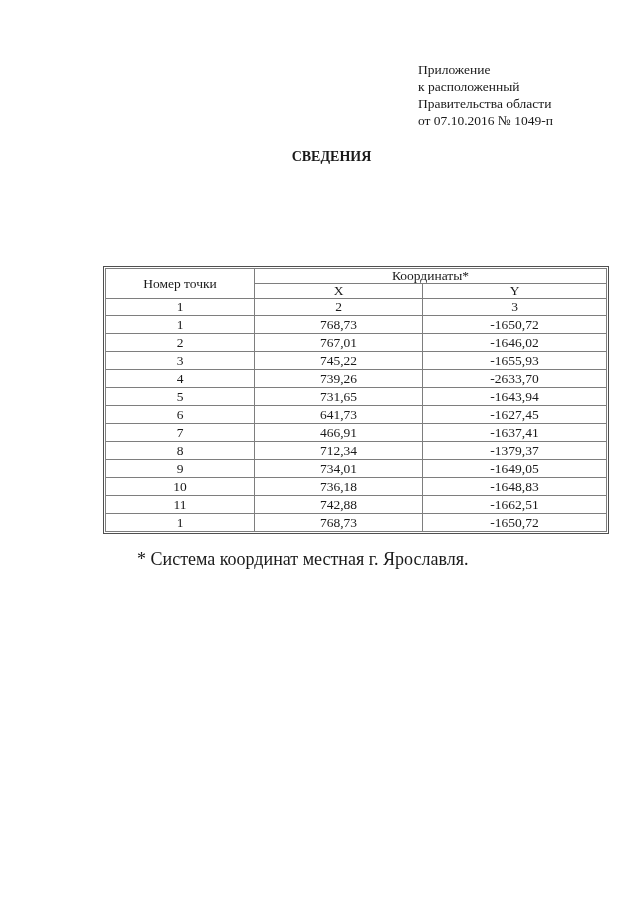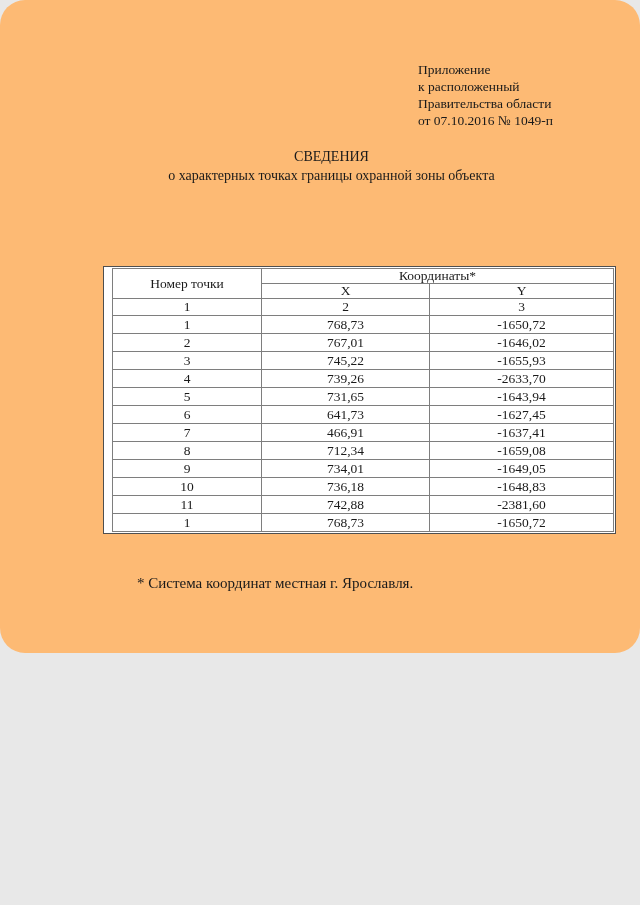--- a/index.html
+++ b/index.html
@@ -1,99 +1,96 @@
 <!DOCTYPE html>
 <html><head>
 <meta charset="utf-8">
 <style>
   * { margin: 0; padding: 0; box-sizing: border-box; }
   html, body { background: #e8e8e8; }
   .page {
     position: relative;
     width: 640px;
-    height: 653px;
-    background: #fdba74;
+    height: 905px;
+    background: #ffffff;
     color: #1a1a1a;
     font-family: "Liberation Serif", "DejaVu Serif", serif;
     overflow: hidden;
-    border-radius: 25px;
   }
   
   .corner-block {
     position: absolute;
     left: 418px;
     top: 61px;
     font-size: 13.5px;
     line-height: 17px;
     white-space: nowrap;
   }
   
   .title-block {
     position: absolute;
     left: 24px;
     top: 147px;
     width: 615px;
     text-align: center;
-    font-weight: normal;
+    font-weight: bold;
     font-size: 14px;
     line-height: 19px;
   }
   
   .table-wrap {
     position: absolute;
     left: 103px;
     top: 266px;
     border: 1px solid #4f4f4f;
     padding: 1px;
     background: #ffffff;
   }
   table.coords {
     border-collapse: collapse;
     table-layout: fixed;
     width: 501px;
     font-size: 13.5px;
-    margin-left: 7px;
   }
   table.coords th, table.coords td {
     border: 1px solid #7e7e7e;
     font-weight: normal;
     text-align: center;
     vertical-align: middle;
     padding: 0;
     overflow: hidden;
   }
   table.coords { border: 1px solid #6a6a6a; }
   tr.hdr-row th { height: 14px; line-height: 14px; }
   tr.numbering-row td { height: 16px; line-height: 16px; }
   tbody.data-rows td { height: 17px; line-height: 17px; }
   
   .footnote {
     position: absolute;
     left: 137px;
-    top: 575px;
-    font-size: 15px;
+    top: 551px;
+    font-size: 18px;
     line-height: 17px;
     white-space: nowrap;
   }
 </style>
 </head>
 <body>
 
 <div class="page">
 
   <div class="corner-block">
     <div>Приложение</div>
     <div>к расположенный</div>
     <div>Правительства области</div>
     <div>от 07.10.2016 № 1049-п</div>
   </div>
 
   <div class="title-block">
     <div>СВЕДЕНИЯ</div>
-    <div>о характерных точках границы охранной зоны объекта</div>
   </div>
 
   <div class="table-wrap">
     <table class="coords">
       <colgroup>
         <col style="width:149px">
         <col style="width:168px">
         <col style="width:184px">
       </colgroup>
       <thead>
@@ -143,36 +140,36 @@
             <td>-1627,45</td>
           </tr>
           <tr>
             <td>7</td>
             <td>466,91</td>
             <td>-1637,41</td>
           </tr>
           <tr>
             <td>8</td>
             <td>712,34</td>
-            <td>-1659,08</td>
+            <td>-1379,37</td>
           </tr>
           <tr>
             <td>9</td>
             <td>734,01</td>
             <td>-1649,05</td>
           </tr>
           <tr>
             <td>10</td>
             <td>736,18</td>
             <td>-1648,83</td>
           </tr>
           <tr>
             <td>11</td>
             <td>742,88</td>
-            <td>-2381,60</td>
+            <td>-1662,51</td>
           </tr>
           <tr>
             <td>1</td>
             <td>768,73</td>
             <td>-1650,72</td>
           </tr>
         </tbody>
     </table>
   </div>
 

